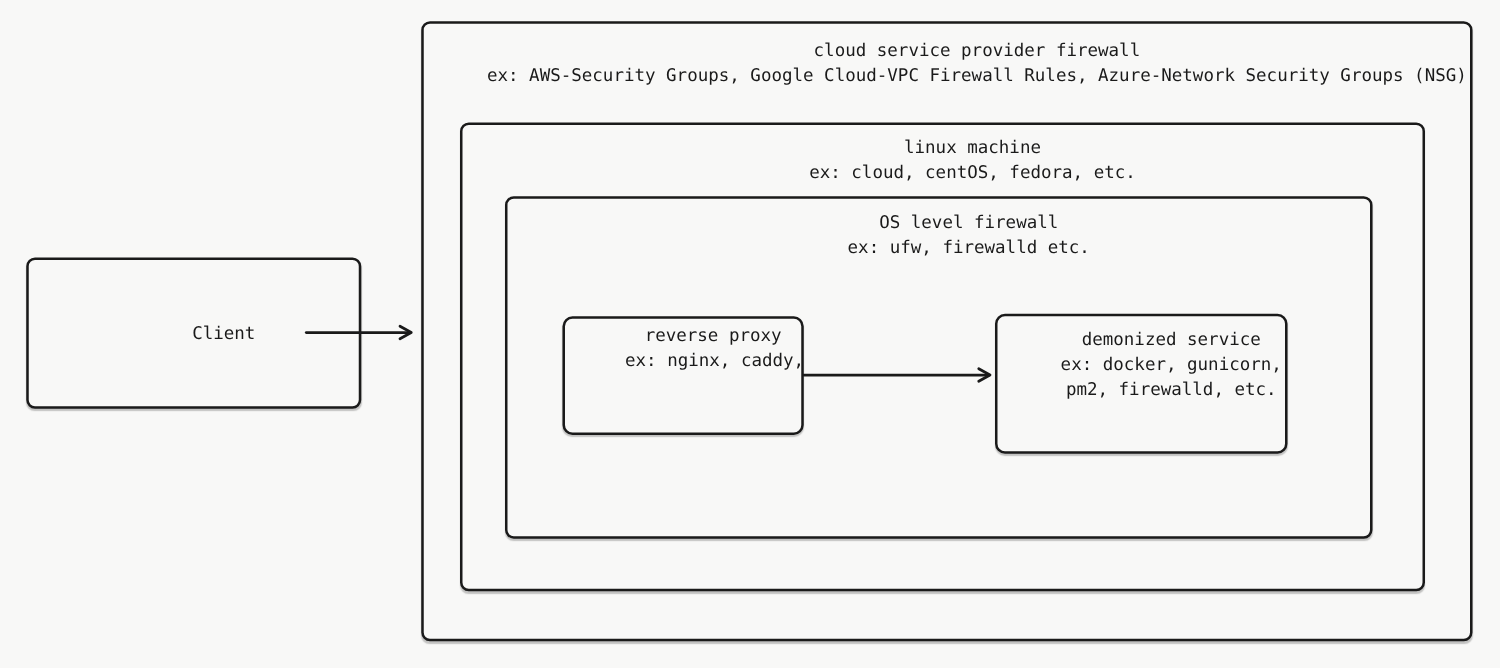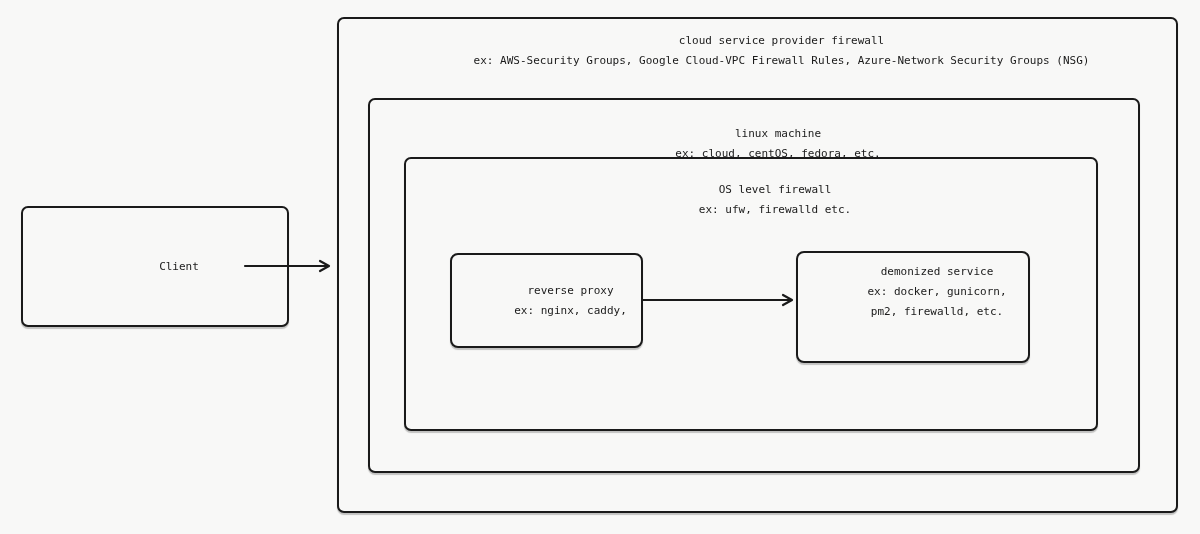--- a/index.html
+++ b/index.html
@@ -10,36 +10,36 @@
     color: #1a1a1a;
   }
   .canvas { position: relative; width: 1200px; height: 534px; overflow: hidden; }
   .node {
     position: absolute;
     border: 2px solid #1a1a1a;
     border-radius: 7px;
     background: #f8f8f7;
     box-shadow: 0 1.5px 1px rgba(0,0,0,0.22);
   }
-  .txt { font-size: 11px; line-height: 20px; text-align: center; white-space: pre; margin-left: 48px; }
+  .txt { font-size: 14px; line-height: 20px; text-align: center; white-space: pre; margin-left: 48px; }
   .heading { width: 100%; text-align: center; }
 
   #client-box { left: 21px; top: 206px; width: 268px; height: 121px;
                 display: flex; align-items: center; justify-content: center; }
 
   #outer-box  { left: 337px; top: 17px;  width: 841px; height: 496px; }
   #outer-box > .heading { padding-top: 12px; }
 
   #linux-box  { left: 29px;  top: 79px;  width: 772px; height: 375px; }
-  #linux-box > .heading { padding-top: 24px; }
+  #linux-box > .heading { padding-top: 8px; }
 
   #os-box     { left: 34px;  top: 57px;  width: 694px; height: 274px; }
-  #os-box > .heading { padding-top: 21px; }
+  #os-box > .heading { padding-top: 9px; }
 
-  #proxy-box  { left: 44px;  top: 94px;  width: 193px; height: 95px;  border-radius: 8px; padding-top: 26px; }
+  #proxy-box  { left: 44px;  top: 94px;  width: 193px; height: 95px;  border-radius: 8px; padding-top: 4px; }
   #daemon-box { left: 390px; top: 92px;  width: 234px; height: 112px; border-radius: 8px; padding-top: 9px; }
 
   .arrow { position: absolute; overflow: visible; display: block; }
   #arrow-client { left: 245px; top: 257px; }
   #arrow-proxy  { left: 237px; top: 132px; }
   .arrow line, .arrow polyline {
     stroke: #1a1a1a; stroke-width: 2.2; fill: none;
     stroke-linecap: round; stroke-linejoin: round;
   }
 </style>

